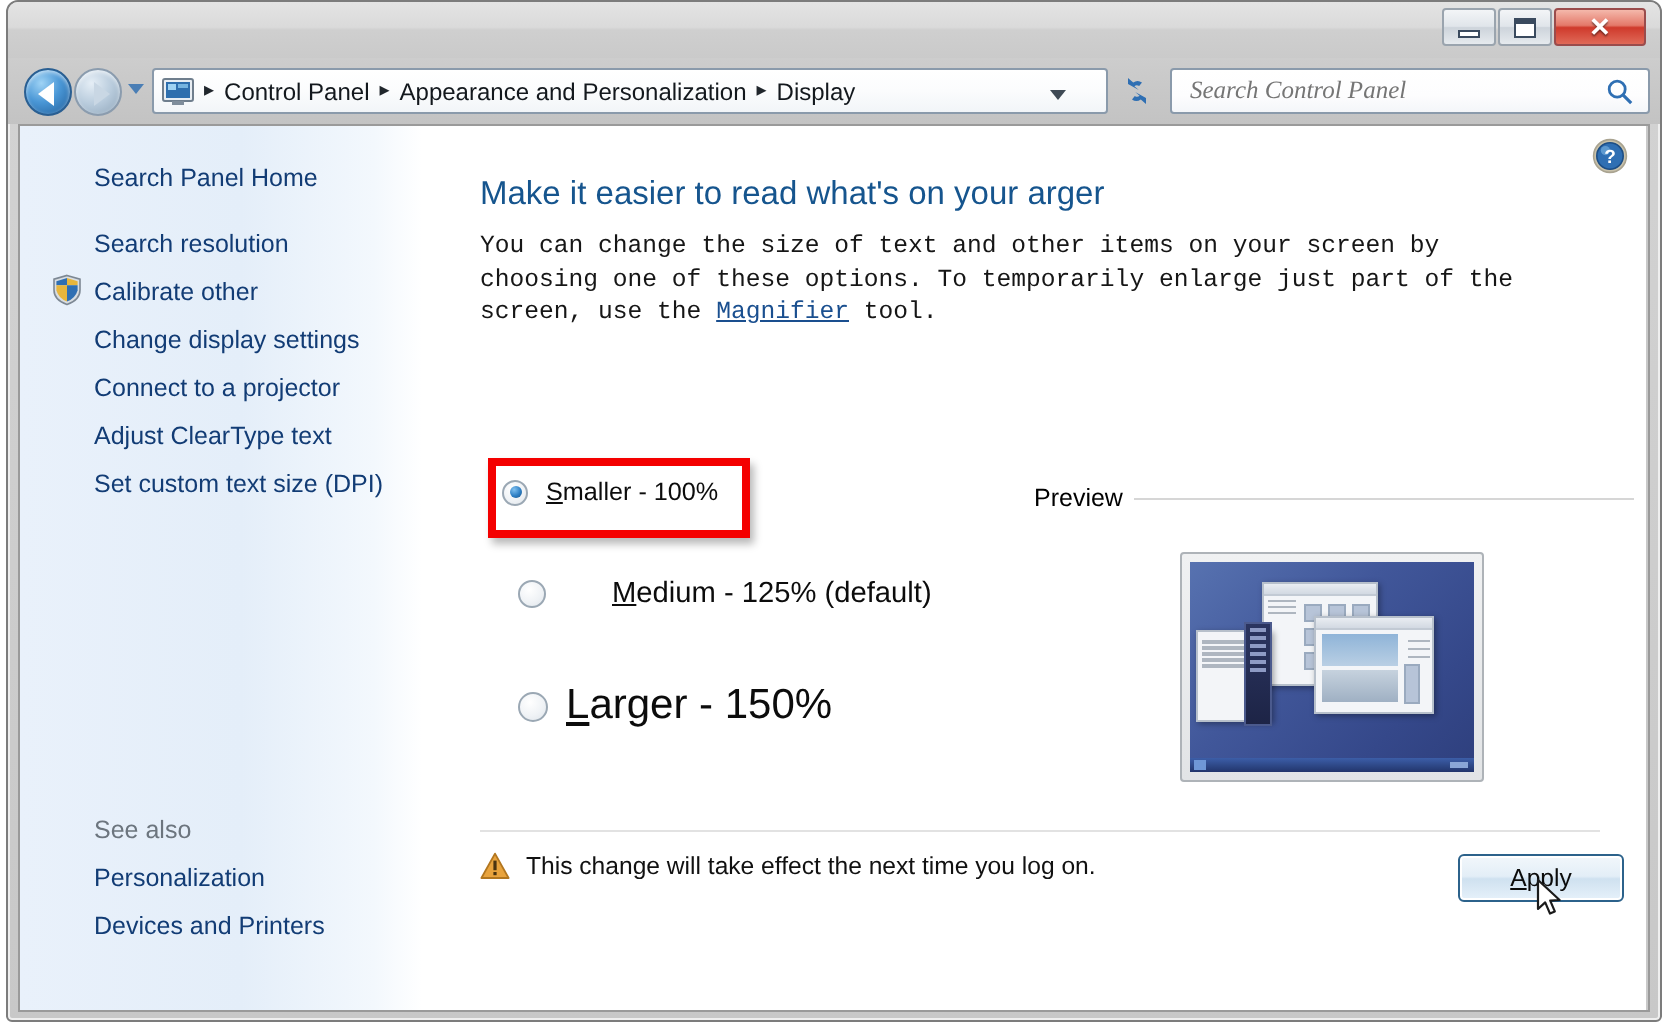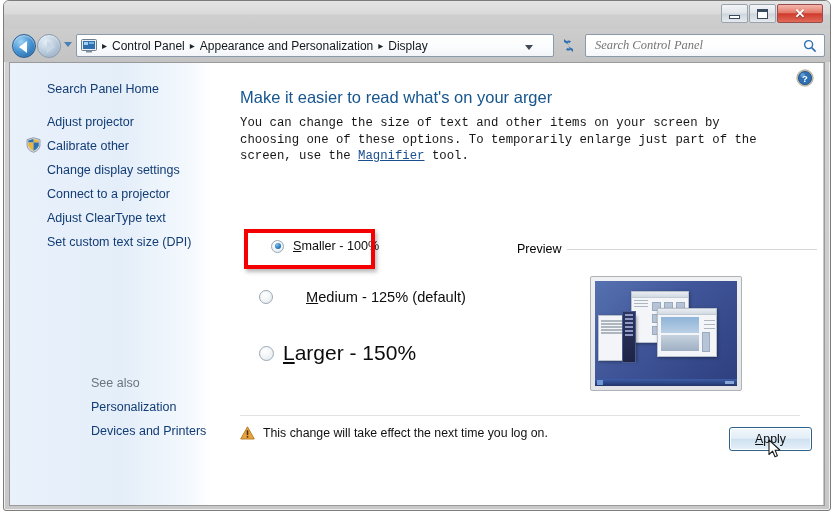--- a/index.html
+++ b/index.html
@@ -256,23 +256,22 @@
     line-height: 16px;
   }
   .side-gap { height: 9px; }
   #shield-icon {
     position: absolute;
     left: 16px; top: 3px;
     width: 15px; height: 16px;
   }
   #see-also {
     position: absolute;
-    left: 0; bottom: 62px;
+    left: 0; bottom: 30px;
     width: 100%;
-    padding-left: 44px;
   }
   #see-also-label {
     font-size: 12.5px;
     color: #6c757e;
     padding: 3px 6px 4px 37px;
     line-height: 16px;
   }
 
   
   #content {
@@ -318,21 +317,21 @@
     position: absolute;
     left: 0; top: 0;
     width: 100%; height: 100%;
   }
   .radio-row {
     position: absolute;
     display: flex;
     align-items: center;
     cursor: default;
   }
-  #radio-row-0 { left: 60px; top: 176px; text-align: center; }
+  #radio-row-0 { left: 40px; top: 176px; text-align: center; }
   #radio-row-1 { left: 48px; top: 226px; gap: 24px; }
   #radio-row-2 { left: 48px; top: 278px; }
 
   .radio-mark {
     width: 13px; height: 13px;
     border-radius: 50%;
     box-sizing: border-box;
     border: 1px solid #9ba8b4;
     background: radial-gradient(circle at 38% 32%, #ffffff 0%, #f0f3f6 55%, #dfe5eb 100%);
     flex: 0 0 auto;
@@ -568,21 +567,21 @@
     </div>
   </div>
 
   <div id="client">
 
     <div id="sidebar">
       <div id="sidebar-inner">
         <a class="side-link">Search Panel Home</a>
         <div class="side-gap"></div>
 
-        <a class="side-link">Adjust projector</a>
+        <a class="side-link">Search resolution</a>
 
         <a class="side-link">
           <span id="shield-icon">
             <svg width="15" height="16" viewBox="0 0 15 16">
               <path d="M7.5 0.7 L14 2.6 L14 8 Q14 13 7.5 15.3 Q1 13 1 8 L1 2.6 Z" fill="#d8dde2" stroke="#7d8894" stroke-width="0.8"></path>
               <path d="M7.5 2 L12.8 3.6 L12.8 5.6 L7.5 5.6 Z" fill="#e8b63c"></path>
               <path d="M7.5 2 L2.2 3.6 L2.2 5.6 L7.5 5.6 Z" fill="#2f6fb3"></path>
               <path d="M2.2 5.6 L7.5 5.6 L7.5 13.8 Q3.3 12 2.2 8.2 Z" fill="#e8b63c"></path>
               <path d="M12.8 5.6 L7.5 5.6 L7.5 13.8 Q11.7 12 12.8 8.2 Z" fill="#2f6fb3"></path>
             </svg>

